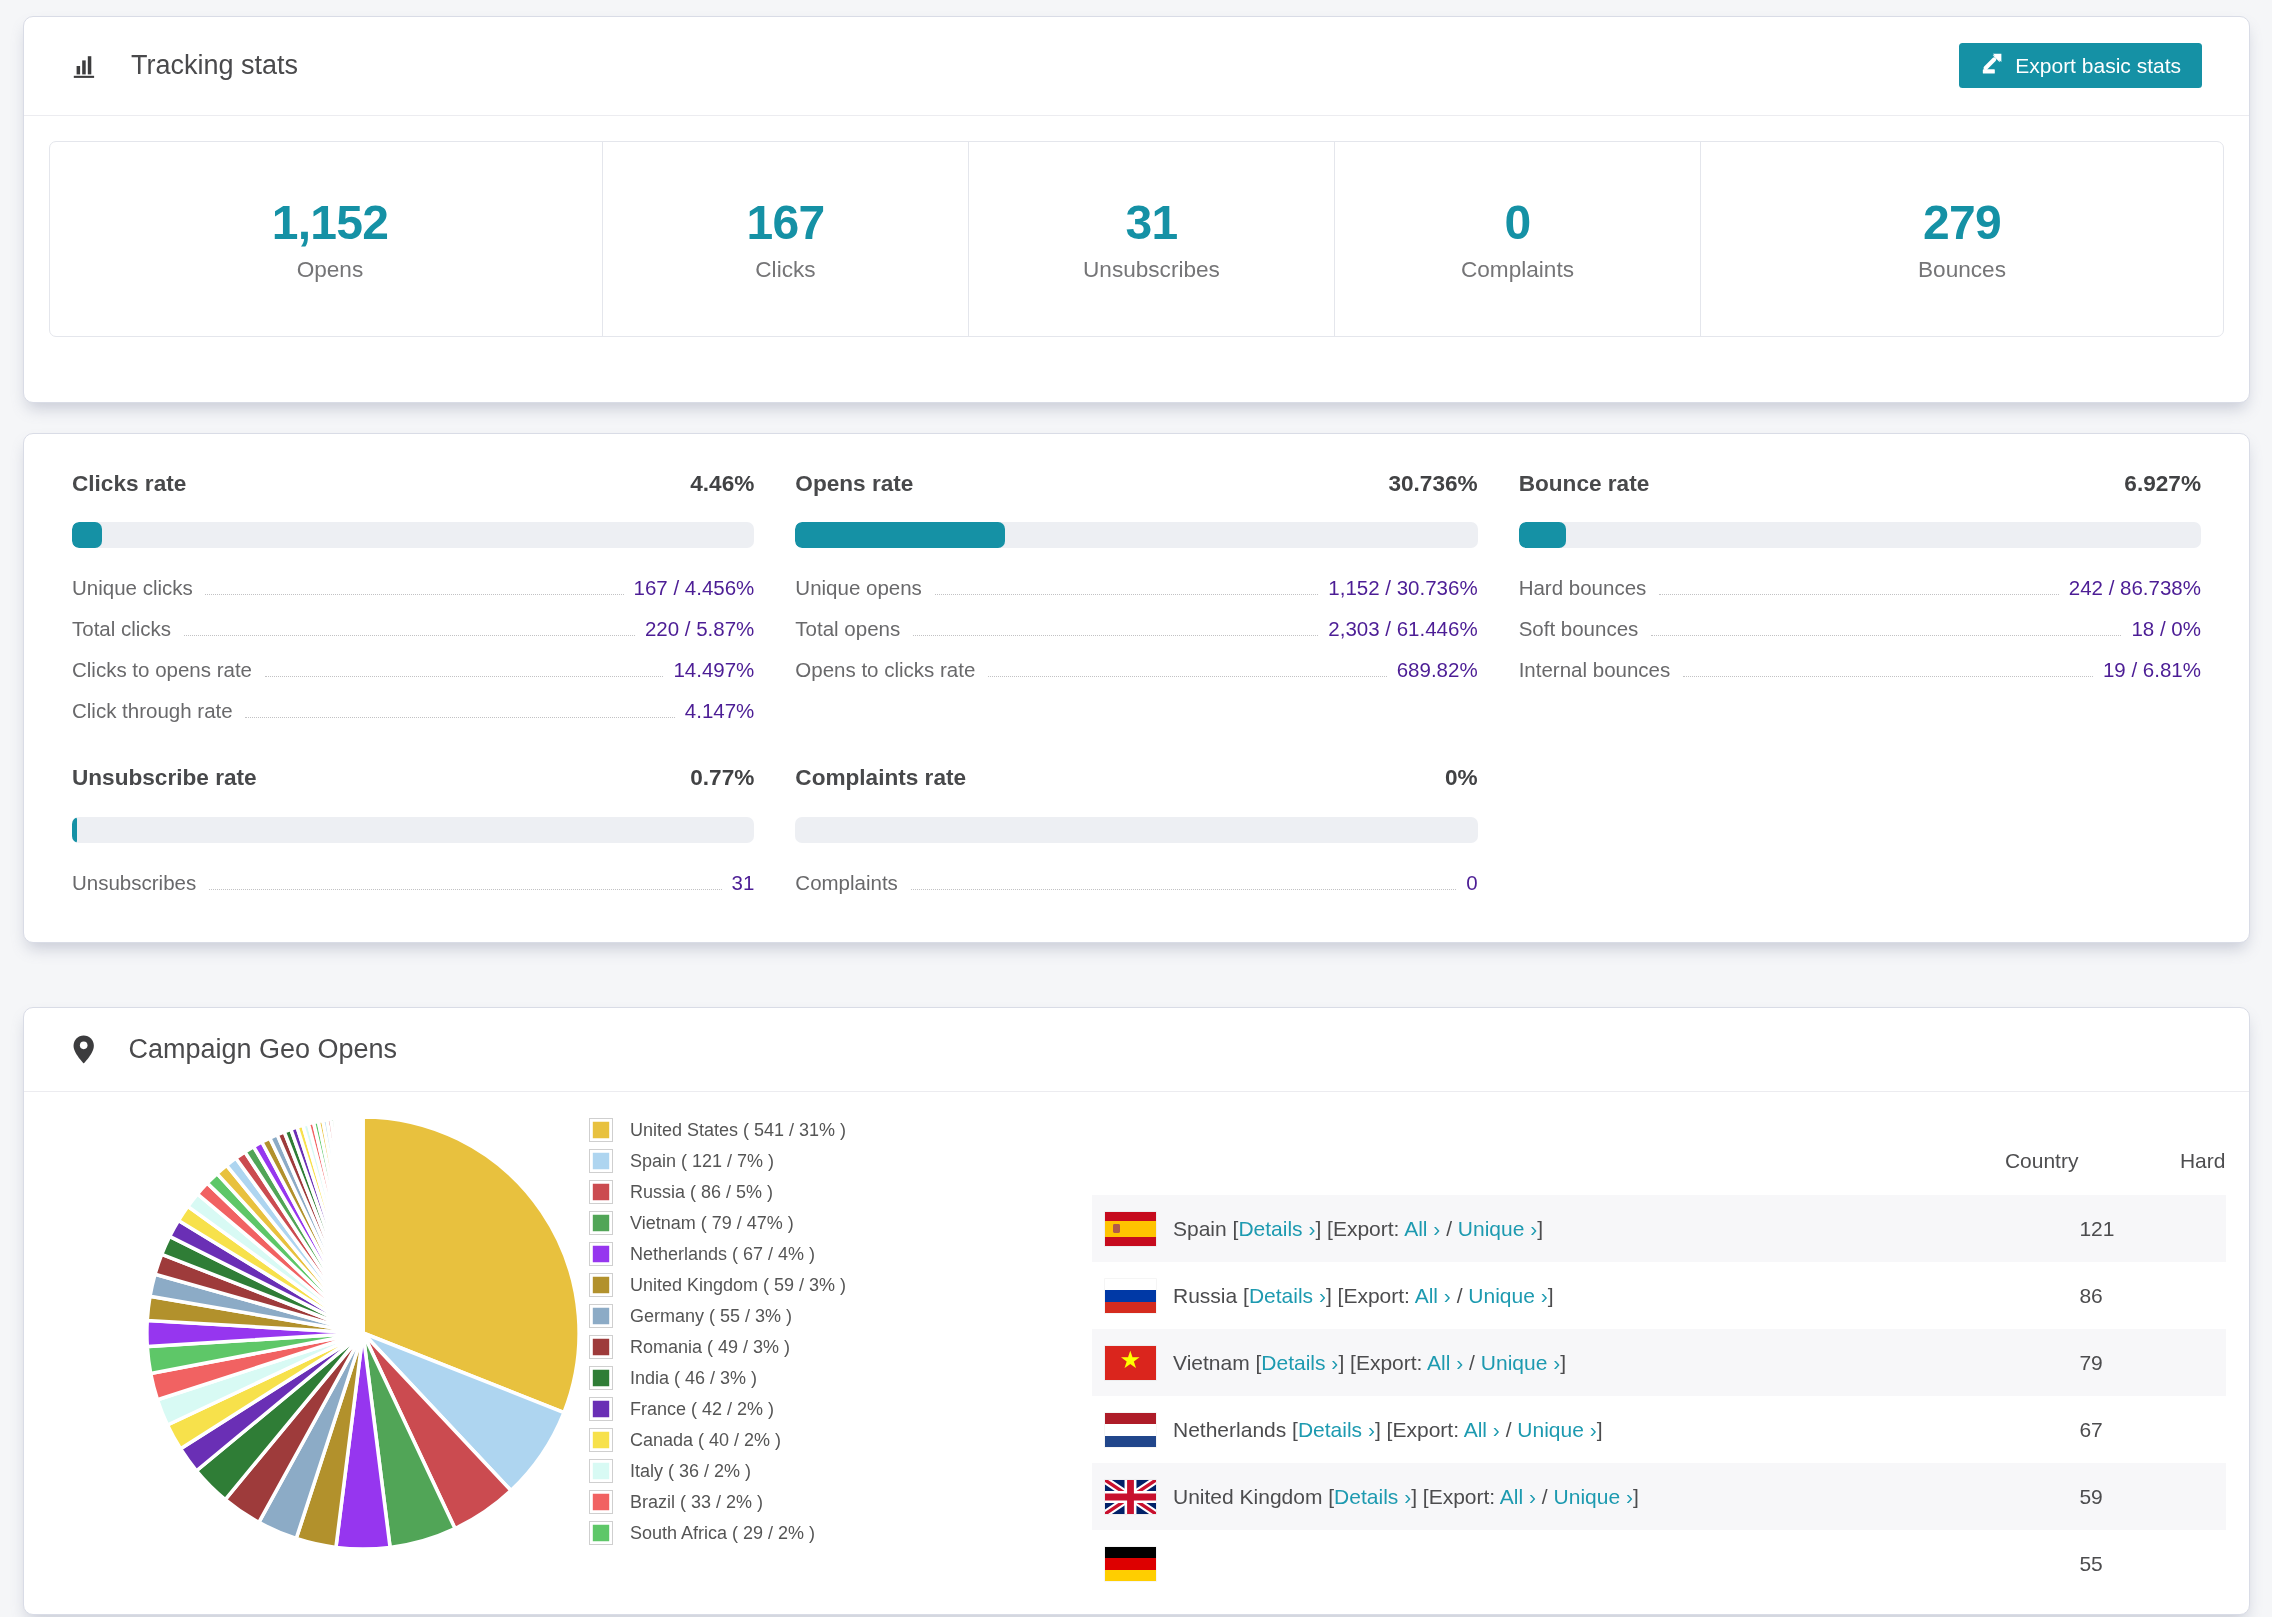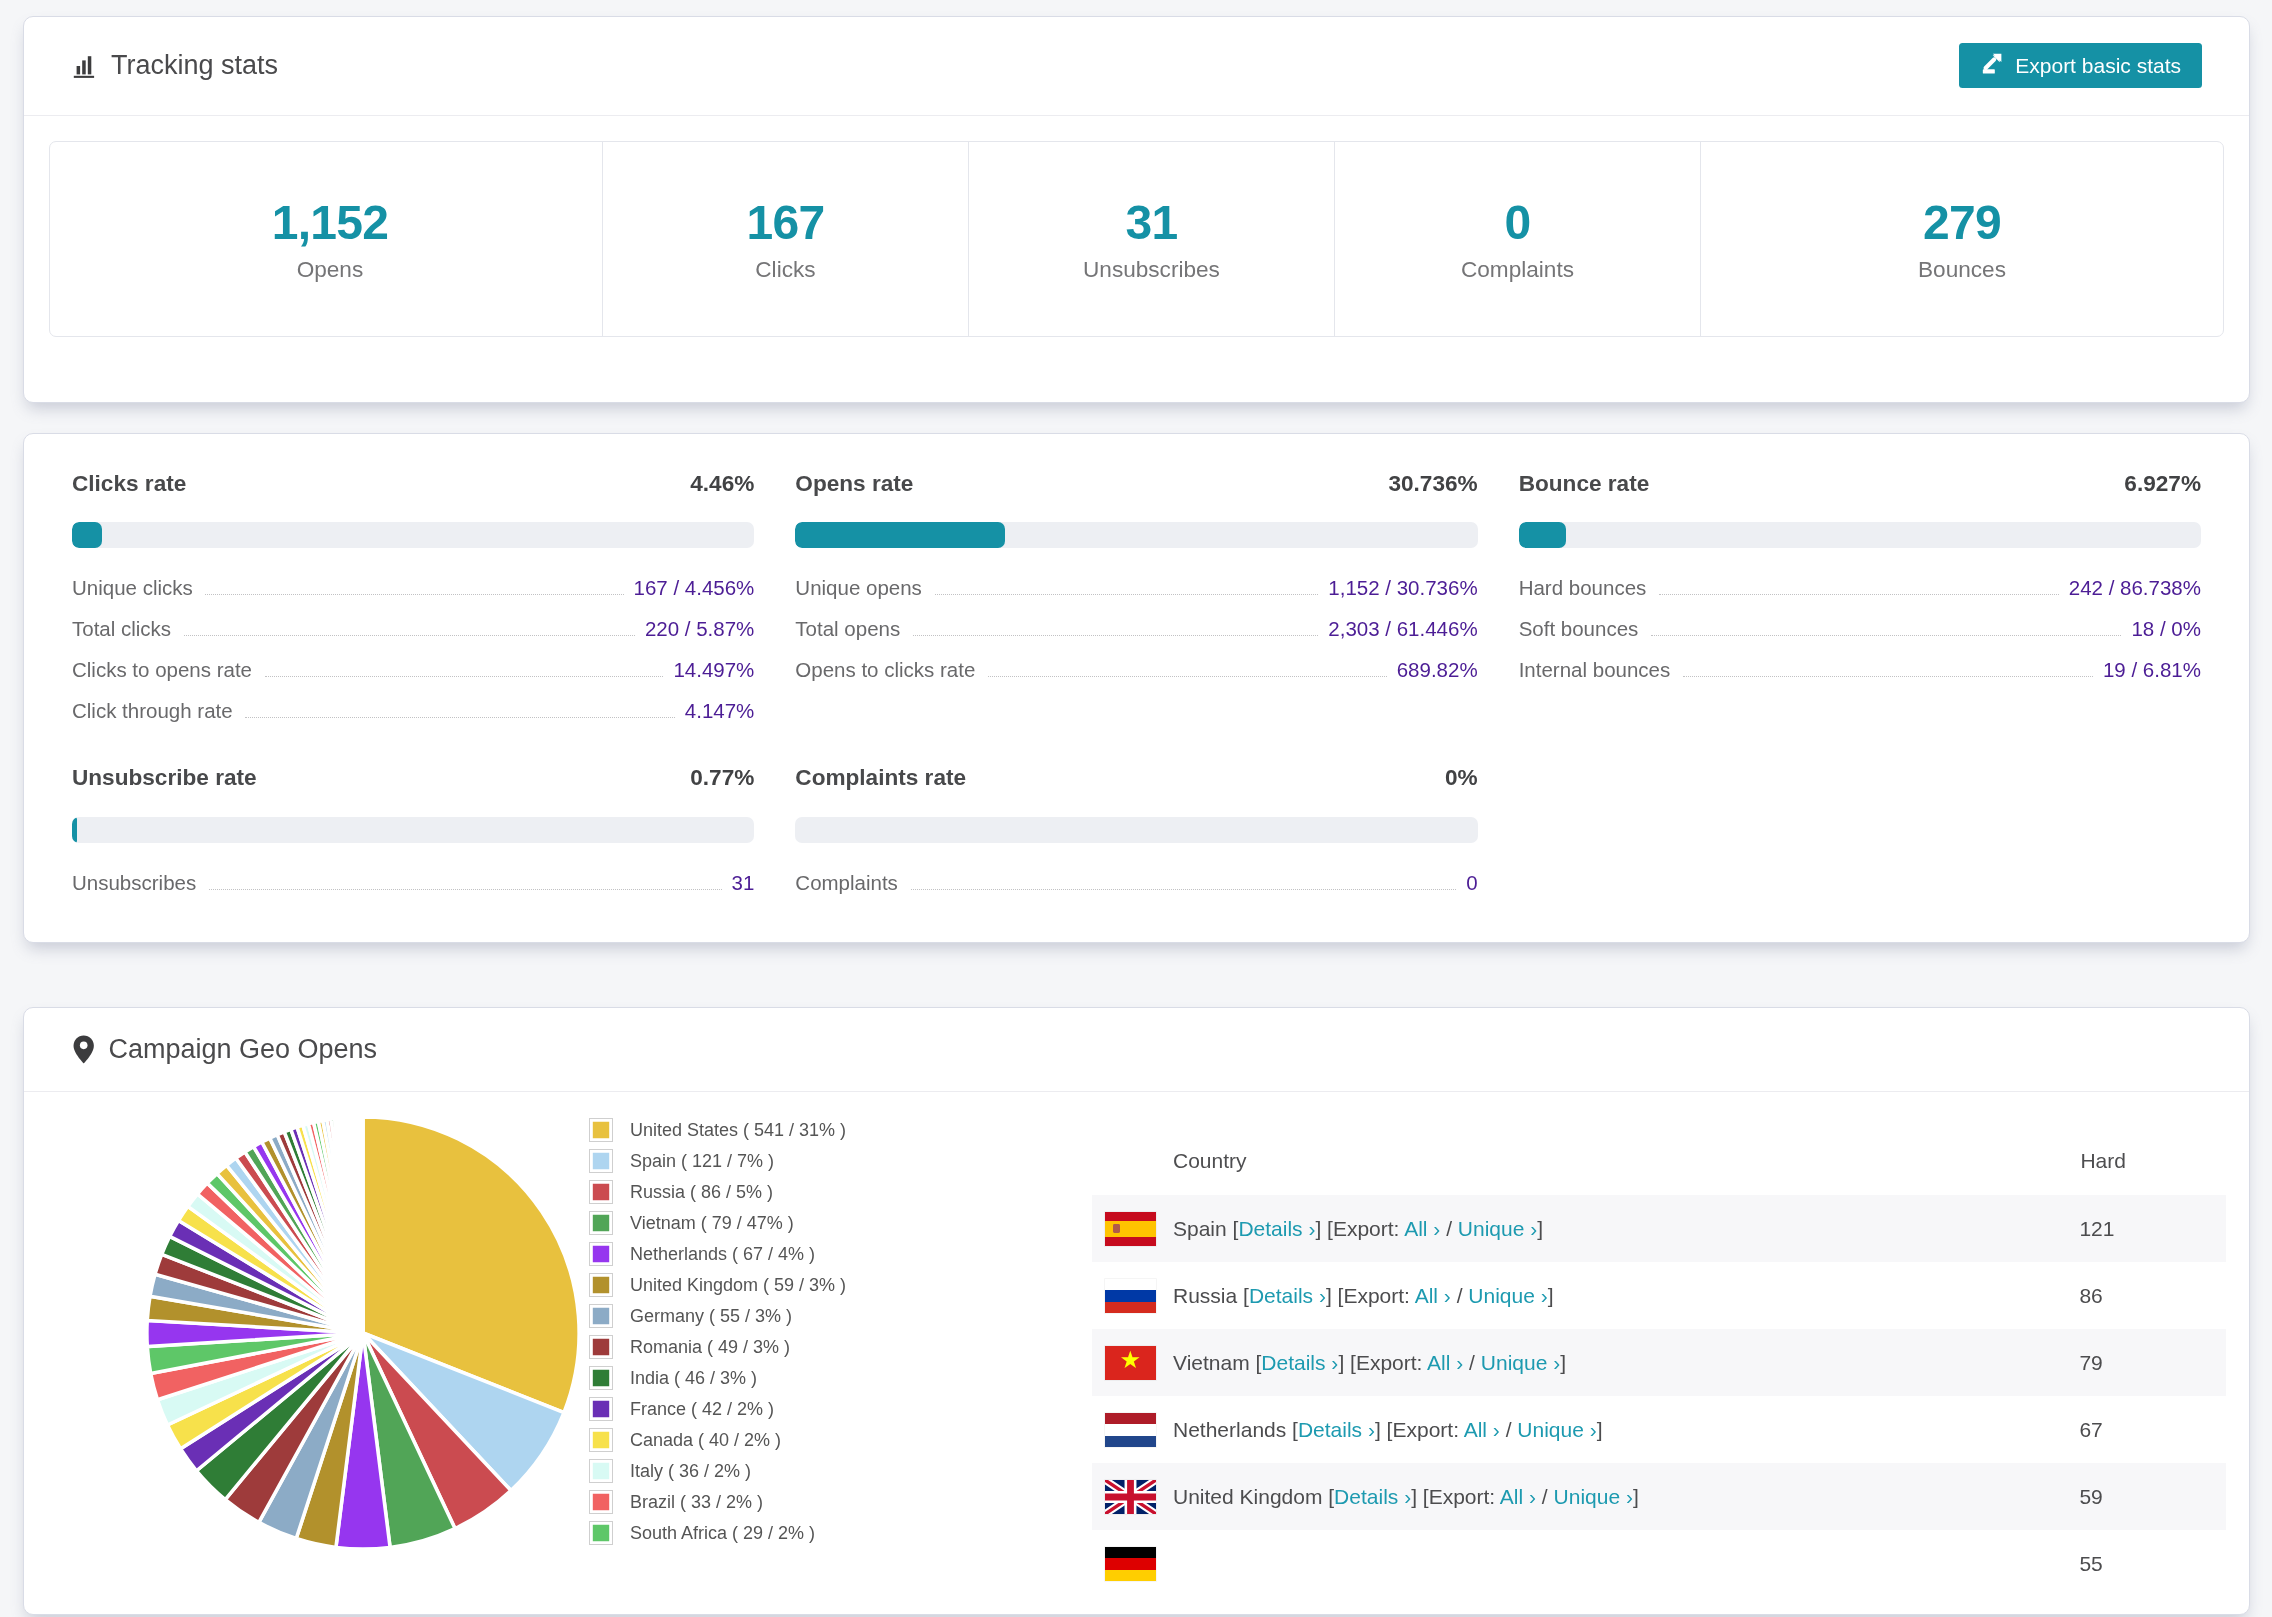--- a/index.html
+++ b/index.html
@@ -11,21 +11,21 @@
   }
   .page{padding:15.5px 23px 0}
   .card{
     background:#fff;border:1.4px solid #d9dce6;border-radius:10px;
     box-shadow:0 8.5px 15.5px -4.2px rgba(100,110,140,.32);
     box-sizing:border-box;position:relative;
   }
   
   .card-tracking{height:387px;margin-bottom:30px}
   .c-header{display:flex;align-items:center;height:98px;padding:0 47px;border-bottom:1.4px solid #ececf0}
-  .c-title{display:flex;align-items:center;gap:12px;font-size:27px;color:#4a4a4c}
+  .c-title{display:flex;align-items:center;gap:32px;font-size:27px;color:#4a4a4c}
   .c-title svg{display:block}
   .spacer{flex:1}
   .btn-export{
     display:flex;align-items:center;gap:11.3px;
     background:#1591A5;color:#fff;border:none;border-radius:3.5px;
     height:45px;padding:0 21px;font-size:21px;cursor:pointer;
     font-family:inherit;
   }
   .stats-box{
     margin:25px;height:194px;border:1.4px solid #e4e6ec;border-radius:7px;
@@ -53,21 +53,21 @@
   .rval{color:#4c1d95;white-space:nowrap}
   
   .card-geo{height:608px;overflow:hidden}
   .geo-body{display:flex;align-items:flex-start;padding:15.5px 0 0 113px}
   .pie-wrap{flex:none}
   .legend{list-style:none;margin:11.3px 0 0;padding:0;width:438px;flex:none}
   .legend li{display:flex;align-items:center;margin-bottom:7px;font-size:18px;color:#555;cursor:pointer}
   .swatch{width:22px;height:22px;flex:none;border:1.4px solid #cfcfcf;box-shadow:inset 0 0 0 2.8px #fff;margin-right:17px}
   .tbl-wrap{flex:1;margin:20px 22.6px 0 65px}
   table.geo{width:100%;border-collapse:collapse;font-size:21px;color:#4c4c4e}
-  table.geo th{font-weight:400;text-align:left;height:66px;color:#4e4e50}
+  table.geo th{font-weight:400;text-align:right;height:66px;color:#4e4e50}
   table.geo th.c-country{padding-left:81px}
   table.geo td{height:67px;padding:0}
   table.geo .c-total{width:145px}
   table.geo tbody tr:nth-child(odd){background:#f7f7f9}
   td.country-cell{position:relative;padding-left:81px !important}
   .flag{position:absolute;left:12.7px;top:50%;margin-top:-17px;width:51px;height:34px;overflow:hidden;box-shadow:0 0 0 0.7px rgba(0,0,0,.06)}
   .flag-us{background:repeating-linear-gradient(180deg,#B22234 0 2.6px,#fff 2.6px 5.2px)}
   .flag-us::after{content:"";position:absolute;left:0;top:0;width:21px;height:18.4px;background:#3C3B6E}
   .flag-es{background:linear-gradient(180deg,#C60B1E 0 8.5px,#FFC400 8.5px 25.4px,#C60B1E 25.4px)}
   .flag-es::after{content:"";position:absolute;left:8.5px;top:12.7px;width:6.4px;height:8.5px;background:#b05a4a;border-radius:1.4px}

